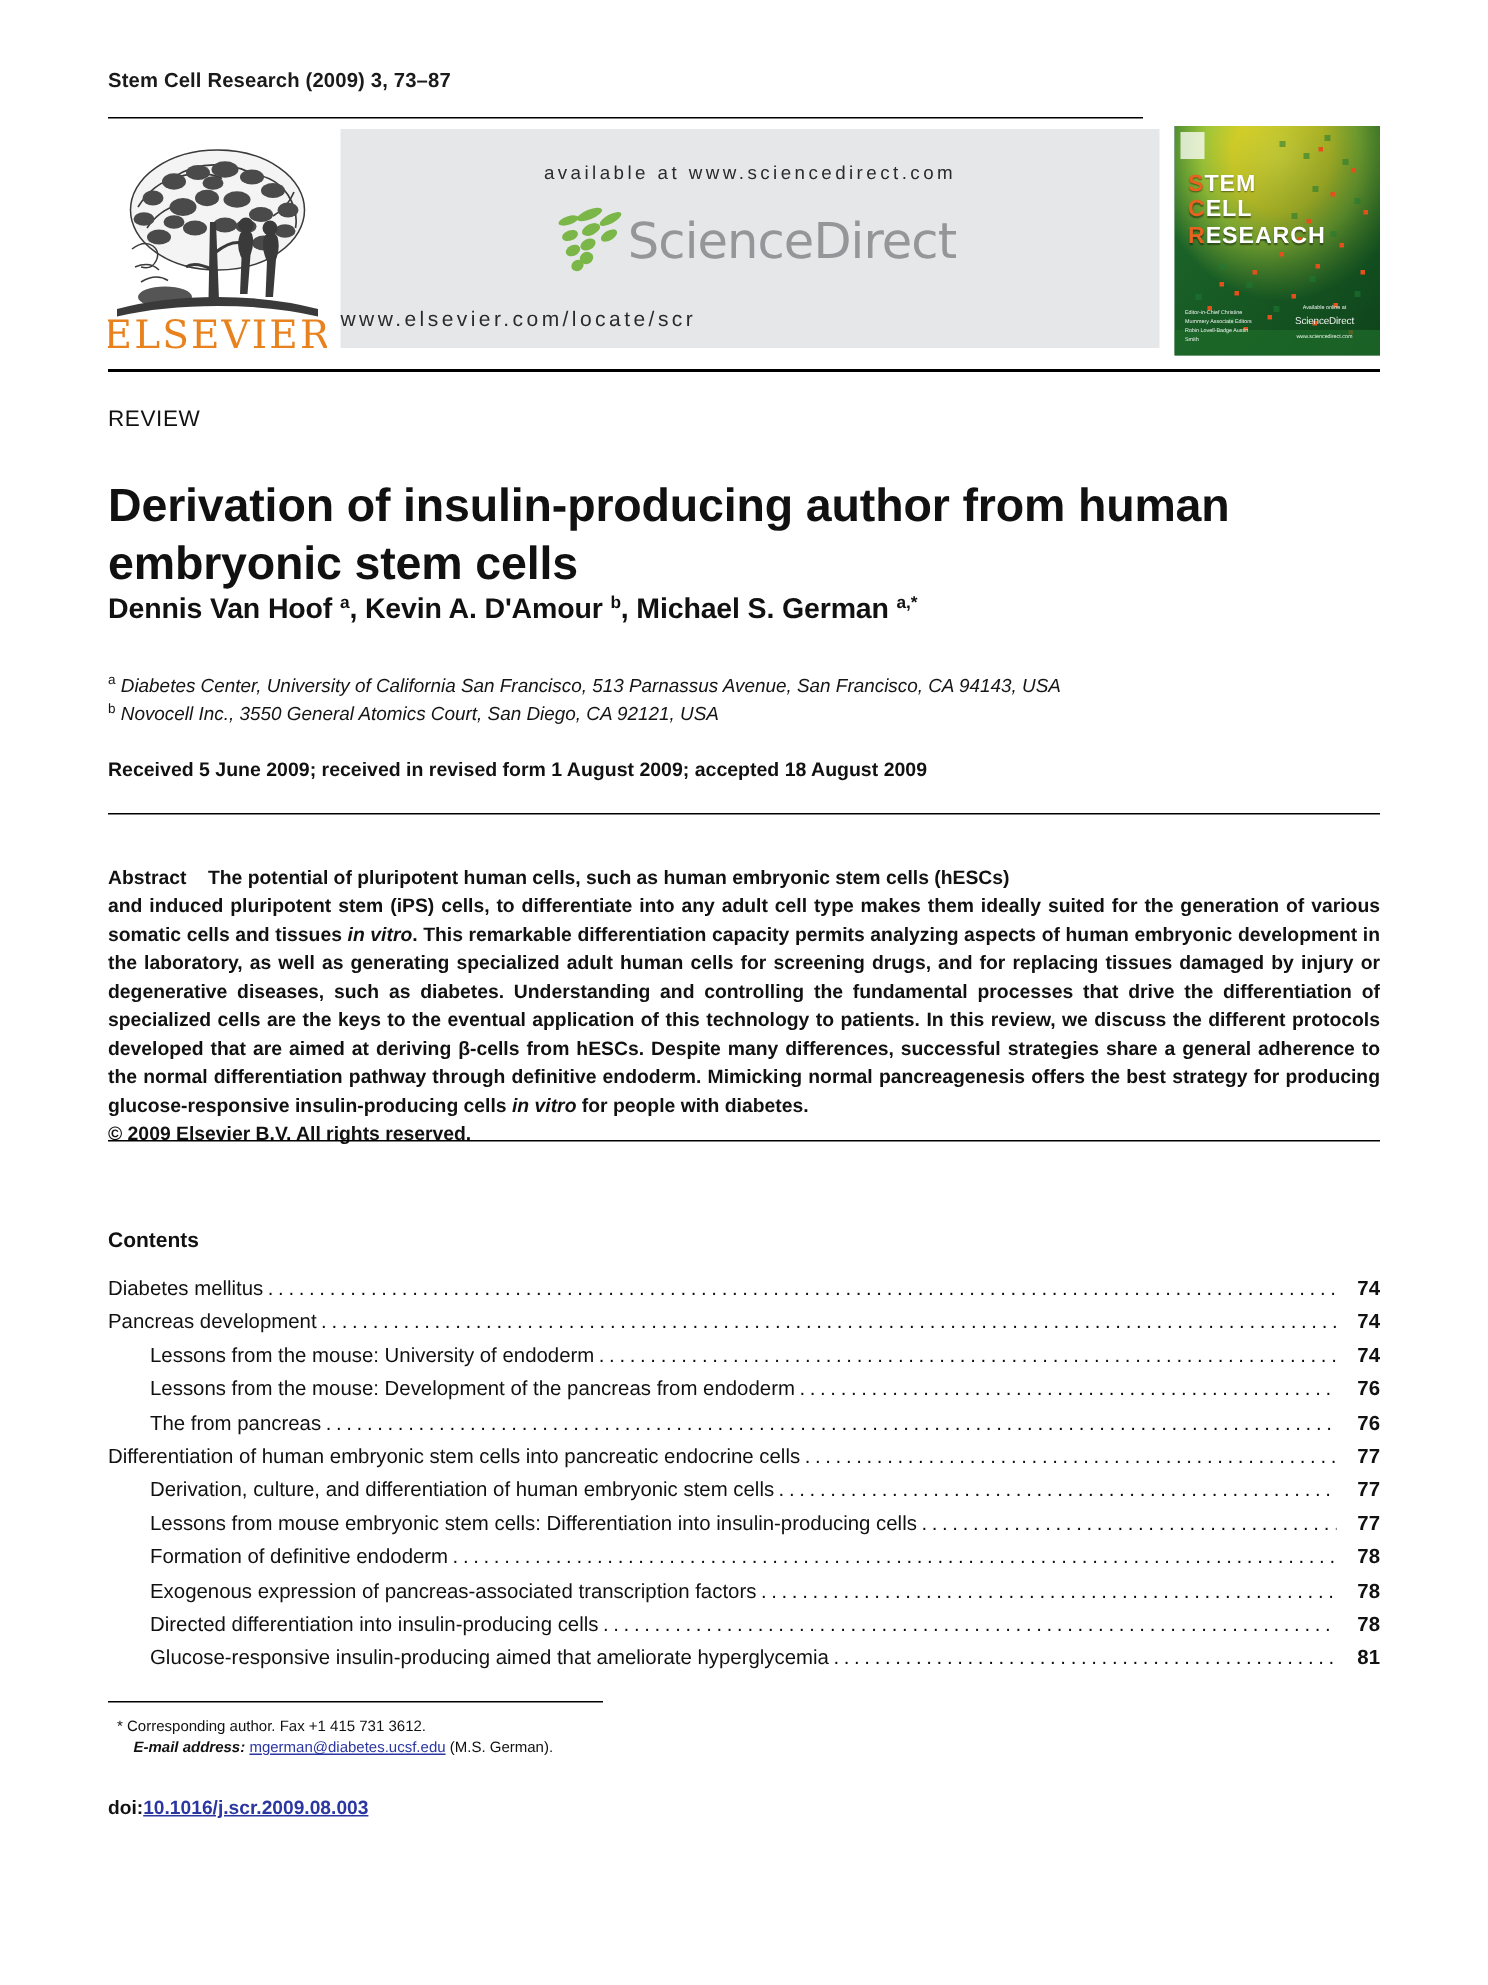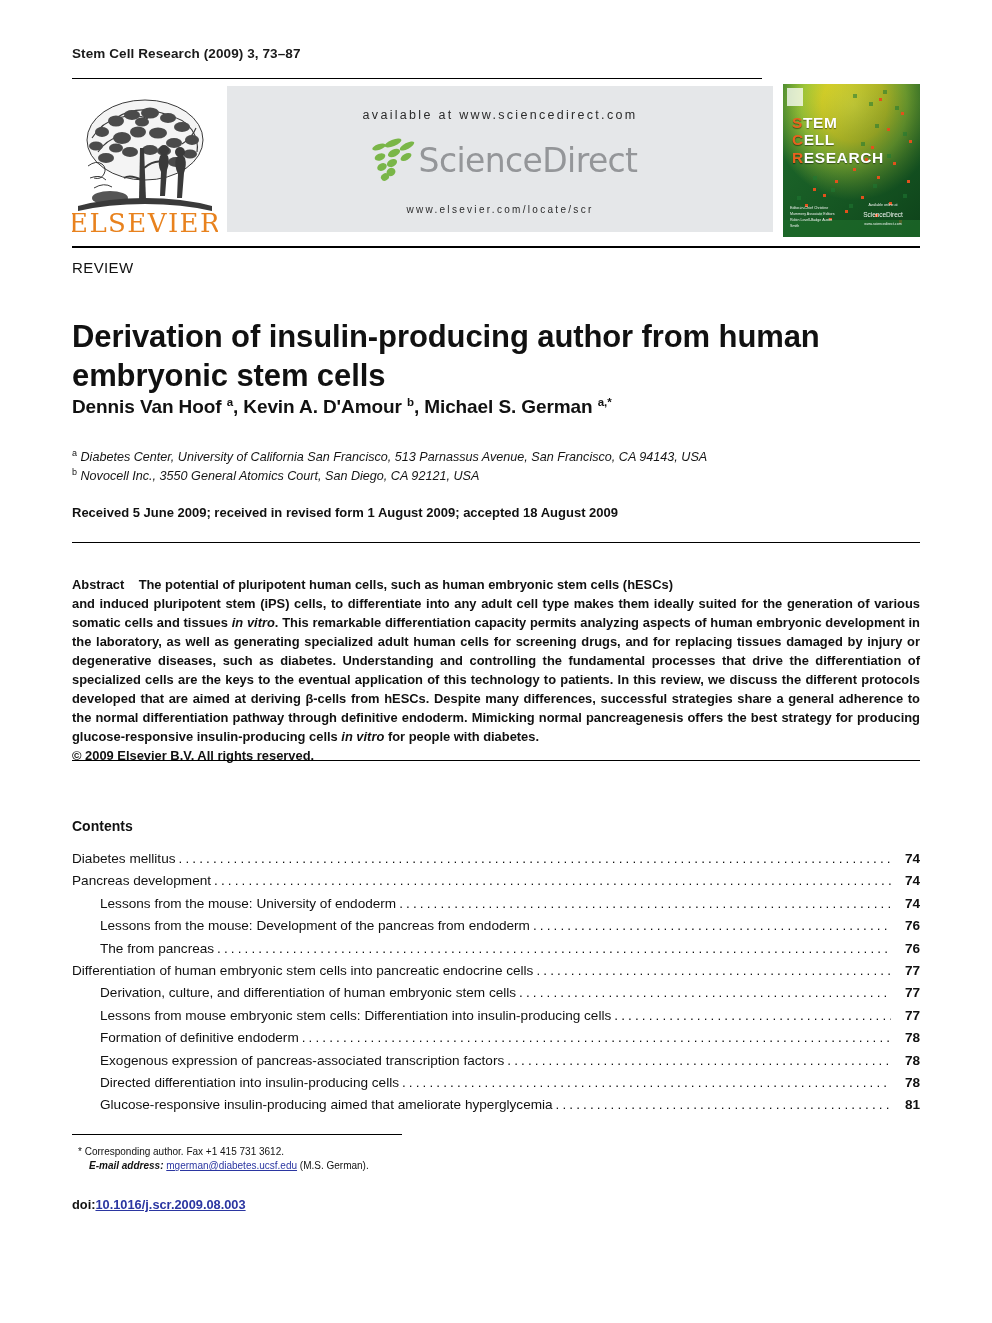--- a/index.html
+++ b/index.html
@@ -92,22 +92,22 @@
     font-size: 33px;
     color: #949699;
     letter-spacing: -0.6px;
     font-family: "DejaVu Sans", sans-serif;
   }
   .sd-url {
     position: absolute;
     top: 118px;
     left: 0;
     width: 546px;
-    text-align: center;
-    font-size: 10px;
+    text-align: left;
+    font-size: 14px;
     letter-spacing: 2.3px;
     color: #2b2b2b;
   }
 
   
   .cover {
     position: absolute;
     left: 711px;
     top: -2px;
     width: 137px;
@@ -163,21 +163,21 @@
     position: absolute;
     left: 72px;
     top: 246px;
     width: 848px;
     height: 2px;
     background: #000000;
   }
   .review-label {
     position: absolute;
     left: 72px;
-    top: 259px;
+    top: 271px;
     font-size: 15px;
     letter-spacing: .4px;
     color: #111111;
   }
   .art-title {
     position: absolute;
     left: 72px;
     top: 296px;
     width: 790px;
     font-size: 31px;

